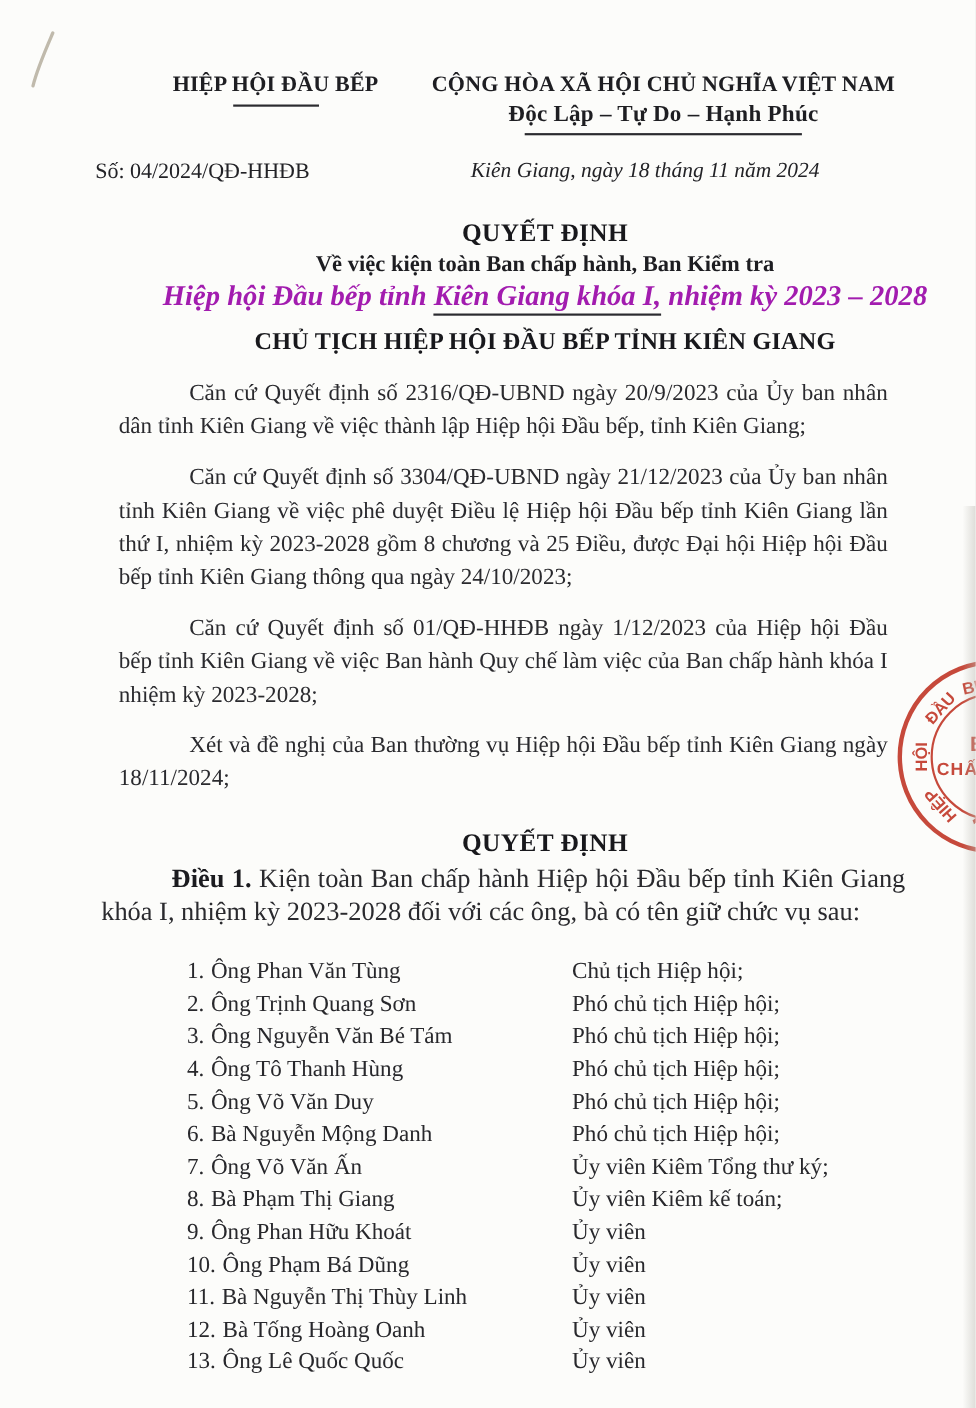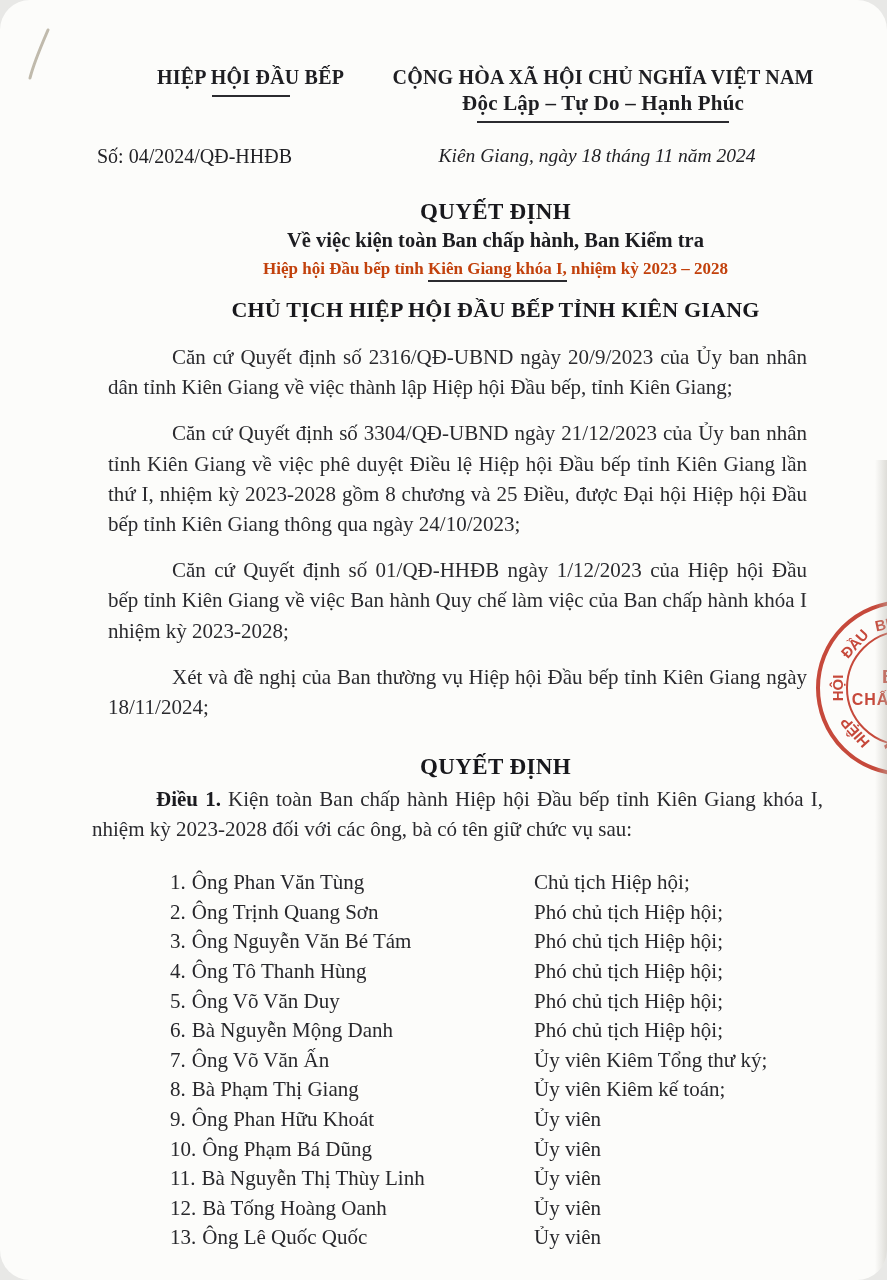--- a/index.html
+++ b/index.html
@@ -4,67 +4,66 @@
 <style>
   html,body{margin:0;padding:0;background:#e8e8e6;}
   .page{
     position:relative;
     width:887px;height:1280px;
     margin:0 auto;
     background:#fcfcfa;
     overflow:hidden;
     font-family:"Liberation Serif","DejaVu Serif",serif;
     color:#28282c;
-    border-radius:30px;
   }
   
   .header-row{
     display:flex;justify-content:space-between;
     padding:64px 70px 0 112px;
   }
   .org-block{width:285px;text-align:center;}
   .national-block{width:440px;text-align:center;}
   .hdr-line{font-weight:bold;font-size:20px;line-height:26px;color:#1e1e22;letter-spacing:.2px;}
   .national-block .hdr-line2{font-size:21px;}
   .rule{height:0;border-bottom:2px solid #2b2b2f;margin:5px auto 0 auto;}
   .rule-org{width:78px;}
   .rule-national{width:252px;}
   .meta-row{
-    display:flex;justify-content:flex-end;
+    display:flex;justify-content:center;
     padding:20px 70px 0 76px;
   }
   .doc-number{width:280px;text-align:left;font-size:20px;line-height:26px;color:#222226;}
   .dateline{width:440px;text-align:center;font-style:italic;font-size:19.5px;line-height:26px;color:#222226;}
   
   .title-block{margin:28px 6px 0 110px;text-align:center;}
   .title-main{font-weight:bold;font-size:23px;line-height:30px;color:#18181c;letter-spacing:.4px;}
   .title-sub1{font-weight:bold;font-size:20.5px;line-height:27px;color:#1d1d21;}
-  .title-sub2{font-weight:bold;font-size:17px;line-height:30px;color:#c2410c;}
+  .title-sub2{font-weight:bold;font-size:26px;line-height:30px;color:#a21caf;font-style:italic;}
   .u-line{border-bottom:2px solid #2b2b2f;padding-bottom:2px;}
   .issuer{margin-top:12px;font-weight:bold;font-size:22px;line-height:28px;color:#18181c;letter-spacing:.2px;}
   
   .recitals{margin-top:18px;padding:0 64px 0 92px;}
   .recitals p{
     margin:16px;text-indent:64px;text-align:justify;
     font-size:21px;line-height:30.2px;color:#2a2a2e;
   }
   .decision-heading{
     margin:30px 6px 0 110px;text-align:center;
     font-weight:bold;font-size:23px;line-height:30px;color:#18181c;letter-spacing:.4px;
   }
   .article{
     margin:2px 0 0 0;padding:0 64px 0 92px;text-indent:64px;text-align:justify;
-    font-size:21px;line-height:30px;color:#2a2a2e;
+    font-size:24px;line-height:30px;color:#2a2a2e;
   }
   .article b{color:#1b1b1f;}
   
   .members{margin:24px 0 0 170px;}
   .member-row{position:relative;height:29.6px;font-size:21px;line-height:29.6px;color:#28282c;}
   .m-no{margin-right:6px;}
-  .m-role{position:absolute;left:364px;top:0;white-space:nowrap;}
+  .m-role{position:absolute;left:350px;top:0;white-space:nowrap;}
   
   .stamp{position:absolute;left:794px;top:578px;width:220px;height:220px;opacity:.92;}
   
   .pen-mark{position:absolute;left:18px;top:26px;}
   .edge-shade{
     position:absolute;top:460px;right:0;bottom:0;width:12px;
     background:linear-gradient(to right, rgba(252,252,250,0), rgba(185,183,175,.45));
   }
 </style>
 </head>

